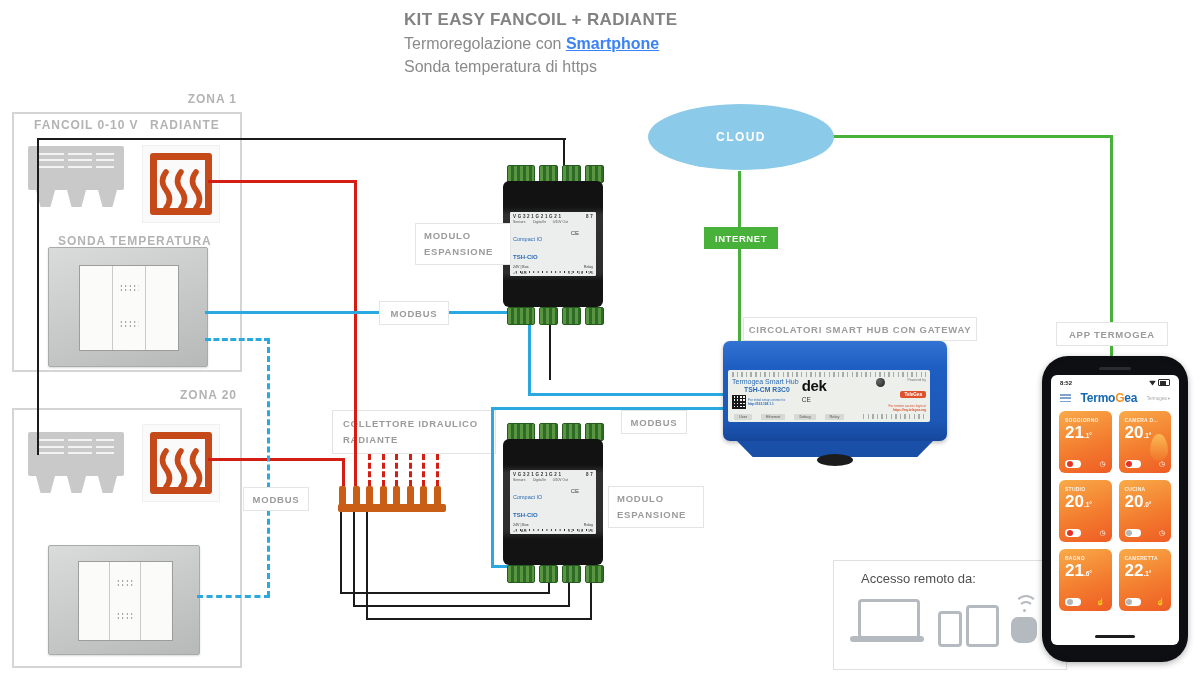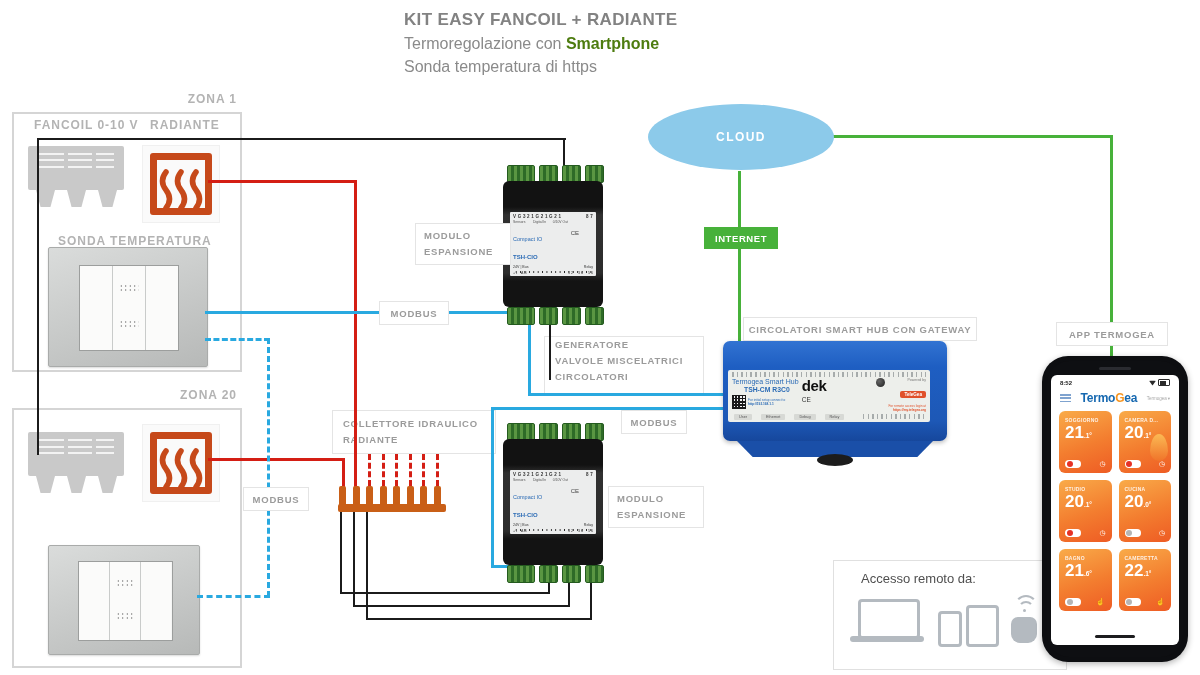--- a/index.html
+++ b/index.html
@@ -3,21 +3,21 @@
 <meta charset="utf-8">
 <style>
   html,body{margin:0;padding:0;background:#fff;}
   .canvas{position:relative;width:1200px;height:675px;background:#fff;overflow:hidden;
           font-family:"Liberation Sans",sans-serif;}
   .abs{position:absolute;}
 
   
   .title1{font-size:17px;font-weight:bold;color:#828282;letter-spacing:.02em;}
   .title2{font-size:16px;color:#8a8a8a;margin-top:5px;}
-  .title2 b{color:#4d7c0f;}
+  .title2 b{color:#3b82f6;text-decoration:underline;}
   .gray-cap{font-weight:bold;color:#b3b3b3;font-size:12px;letter-spacing:.08em;}
 
   
   .lblbox{background:#fff;border:1px solid #e4e4e4;color:#9b9b9b;font-weight:bold;
           font-size:9.5px;letter-spacing:.08em;display:flex;align-items:center;justify-content:center;}
   .lblbox.left{justify-content:flex-start;padding-left:10px;align-items:flex-start;flex-direction:column;}
   .lblbox .ln2{line-height:16px;}
 
   
   .zonebox{border:2px solid #d5d5d5;background:#fff;}
@@ -223,25 +223,20 @@
     <div class="sonda-inner">
       <div class="sonda-col"></div>
       <div class="sonda-col">
         <div class="sdots" style="top:22%;"></div>
         <div class="sdots" style="top:64%;"></div>
       </div>
       <div class="sonda-col"></div>
     </div>
   </div>
 
-  <div class="abs lblbox left" style="left:544px;top:336px;width:148px;height:58px;">
-    <span class="ln2">GENERATORE</span>
-    <span class="ln2">VALVOLE MISCELATRICI</span>
-    <span class="ln2">CIRCOLATORI</span>
-  </div>
   <div class="abs lblbox left" style="left:332px;top:410px;width:152px;height:42px;justify-content:center;">
     <span class="ln2">COLLETTORE IDRAULICO</span>
     <span class="ln2">RADIANTE</span>
   </div>
 
   <div class="ln v black" style="left:37px;top:139px;height:316px;"></div>
   <div class="ln h black" style="left:37px;top:138px;width:529px;"></div>
   <div class="ln v black" style="left:563px;top:139px;height:30px;"></div>
 
   <div class="ln v black" style="left:549px;top:320px;height:60px;"></div>

